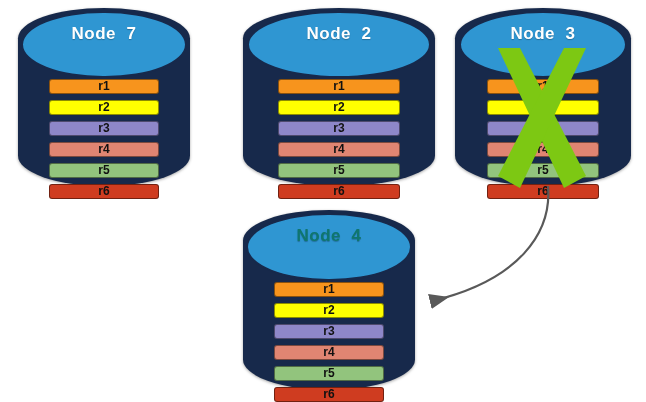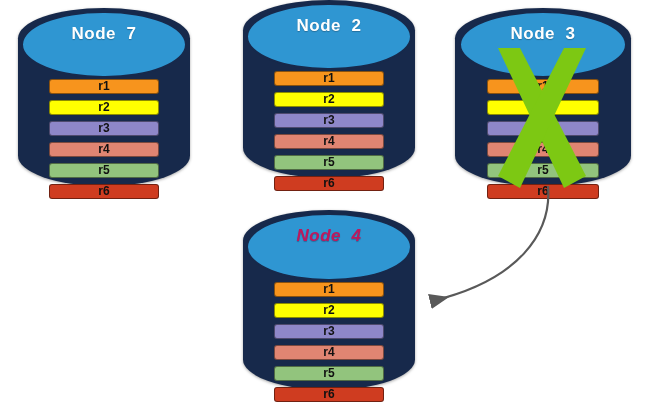--- a/index.html
+++ b/index.html
@@ -102,21 +102,21 @@
     <div class="rows">
         <div class="row" style="background: rgb(247, 148, 29);">r1</div>
         <div class="row" style="background: rgb(255, 255, 0);">r2</div>
         <div class="row" style="background: rgb(142, 135, 201);">r3</div>
         <div class="row" style="background: rgb(224, 133, 114);">r4</div>
         <div class="row" style="background: rgb(146, 196, 125);">r5</div>
         <div class="row" style="background: rgb(207, 60, 32);">r6</div>
       </div>
   </div>
 
-  <div class="node" style="left:243px; top:0; width:172px; height:178px;">
+  <div class="node" style="left:243px; top:8px; width:192px; height:178px;">
     <div class="node-body" style="background: rgb(23, 41, 75);"></div>
     <div class="node-top" style="background: rgb(47, 150, 210); border-color: rgb(23, 41, 75);"></div>
     <div class="node-title" style="color: rgb(255, 255, 255);">Node  2</div>
     <div class="rows">
         <div class="row" style="background: rgb(247, 148, 29);">r1</div>
         <div class="row" style="background: rgb(255, 255, 0);">r2</div>
         <div class="row" style="background: rgb(142, 135, 201);">r3</div>
         <div class="row" style="background: rgb(224, 133, 114);">r4</div>
         <div class="row" style="background: rgb(146, 196, 125);">r5</div>
         <div class="row" style="background: rgb(207, 60, 32);">r6</div>
@@ -140,21 +140,21 @@
   <svg class="x-mark" style="left:492px; top:48px;" width="100" height="140" viewBox="0 0 100 140">
     <g id="x-mark-group">
       <polygon points="6,0 28,0 94,128 72,140" fill="#7DC813"></polygon>
       <polygon points="94,0 72,0 6,128 28,140" fill="#7DC813"></polygon>
     </g>
   </svg>
 
   <div class="node" style="left:243px; top:210px; width:172px; height:180px;">
     <div class="node-body" style="background: rgb(23, 41, 75);"></div>
     <div class="node-top" style="background: rgb(47, 150, 210); border-color: rgb(23, 41, 75);"></div>
-    <div class="node-title" style="color: #be185d; font-style: italic;">Node  4</div>
+    <div class="node-title" style="color: #0f766e;">Node  4</div>
     <div class="rows">
         <div class="row" style="background: rgb(247, 148, 29);">r1</div>
         <div class="row" style="background: rgb(255, 255, 0);">r2</div>
         <div class="row" style="background: rgb(142, 135, 201);">r3</div>
         <div class="row" style="background: rgb(224, 133, 114);">r4</div>
         <div class="row" style="background: rgb(146, 196, 125);">r5</div>
         <div class="row" style="background: rgb(207, 60, 32);">r6</div>
       </div>
   </div>
 

